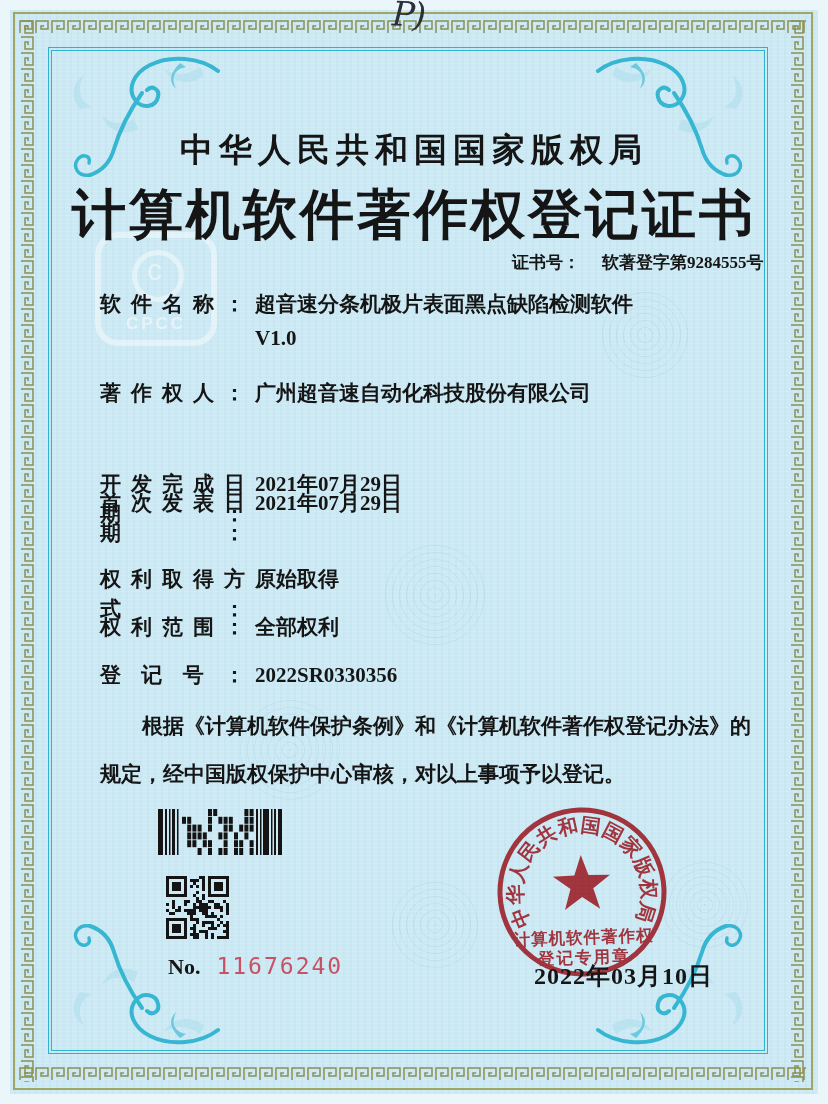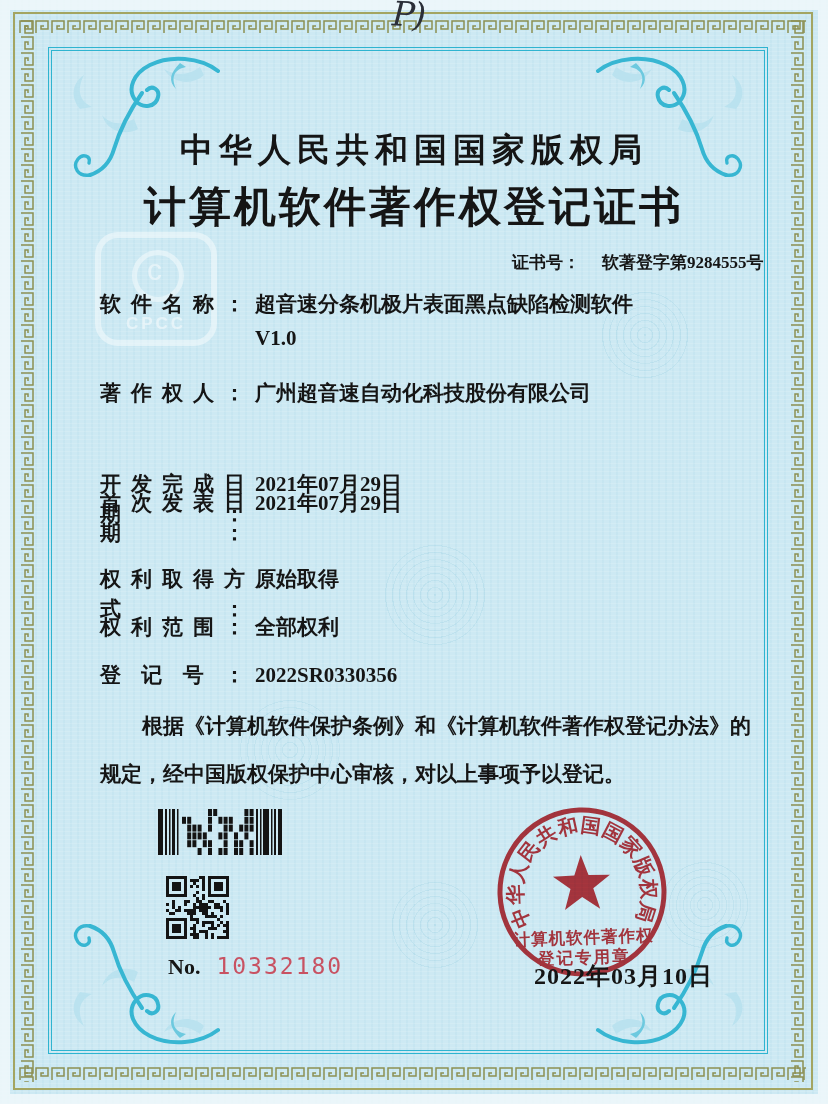--- a/index.html
+++ b/index.html
@@ -32,21 +32,21 @@
   .orn.bl{left:50px;top:922px;transform:scaleY(-1);}
   .orn.br{left:596px;top:922px;transform:scale(-1,-1);}
   .gring{position:absolute;border-radius:50%;pointer-events:none;
     background:repeating-radial-gradient(circle, rgba(70,165,195,.10) 0 1px, transparent 1px 7px);}
   .hand-mark{position:absolute;left:392px;top:-6px;
     font-family:"DejaVu Serif",serif;font-style:italic;font-size:34px;color:#2b2f38;
     transform:rotate(3deg);letter-spacing:-2px;}
   .authority{position:absolute;left:64px;top:128px;width:700px;text-align:center;
     font-size:33px;font-weight:700;letter-spacing:6px;}
   .cert-title{position:absolute;left:64px;top:179px;width:700px;text-align:center;
-    font-size:42px;font-weight:700;letter-spacing:3px;}
+    font-size:54px;font-weight:700;letter-spacing:3px;}
   .cert-no{position:absolute;left:512px;top:251px;display:flex;gap:22px;
     font-size:17px;font-weight:700;white-space:nowrap;}
   .field{position:absolute;left:100px;display:flex;align-items:flex-start;
     font-size:21px;font-weight:700;line-height:30px;}
   .field .lbl{width:145px;margin-right:10px;text-align:justify;text-align-last:justify;flex:none;}
   .field .val{white-space:nowrap;}
   .field .val .l2{display:block;margin-top:4px;}
   .f0{top:289px;} .f1{top:378px;} .f2{top:469px;} .f3{top:488px;}
   .f4{top:564px;} .f5{top:612px;} .f6{top:660px;}
   .statement{position:absolute;left:100px;top:702px;width:652px;
@@ -383,21 +383,21 @@
       <rect x="60" y="45" width="3" height="3" fill="#141414"></rect>
       <rect x="60" y="48" width="3" height="3" fill="#141414"></rect>
       <rect x="60" y="51" width="3" height="3" fill="#141414"></rect>
       <rect x="60" y="54" width="3" height="3" fill="#141414"></rect>
       <rect x="60" y="57" width="3" height="3" fill="#141414"></rect>
       <rect x="60" y="60" width="3" height="3" fill="#141414"></rect>
     </svg>
 
   <div class="serial">
     <span class="no">No.</span>
-    <span class="num">10332180</span>
+    <span class="num">11676240</span>
   </div>
 
   <svg class="seal" viewBox="0 0 190 190">
     <circle cx="95" cy="95" r="82" fill="none" stroke="#c5232b" stroke-width="5"></circle>
     <path id="sealArc" d="M43 125 A60 60 0 1 1 147 125" fill="none" stroke="none"></path>
     <text font-size="20" font-weight="bold" fill="#c5232b" font-family="'Liberation Serif',serif">
       <textPath href="#sealArc" startOffset="0" textLength="250" lengthAdjust="spacing">中华人民共和国国家版权局</textPath>
     </text>
     <polygon fill="#c5232b" points="95,58 102.1,78.3 123.5,78.7 106.4,91.7 112.6,112.3 95,100 77.4,112.3 83.6,91.7 66.5,78.7 87.9,78.3"></polygon>
     <text x="95" y="146" text-anchor="middle" font-size="16.5" font-weight="bold" fill="#c5232b" font-family="'Liberation Serif',serif" letter-spacing="1">计算机软件著作权</text>

